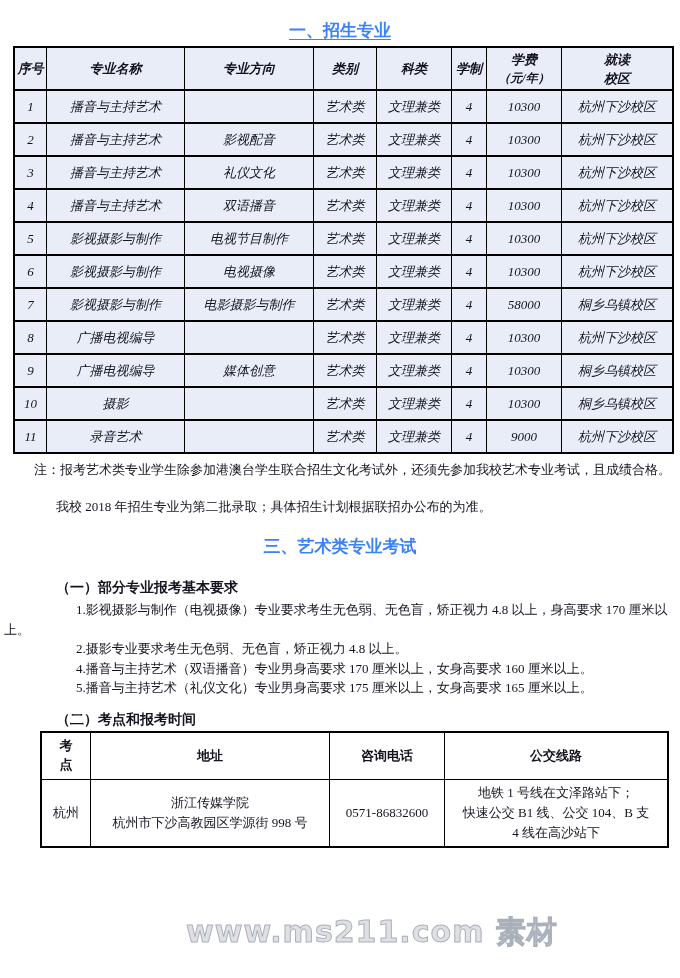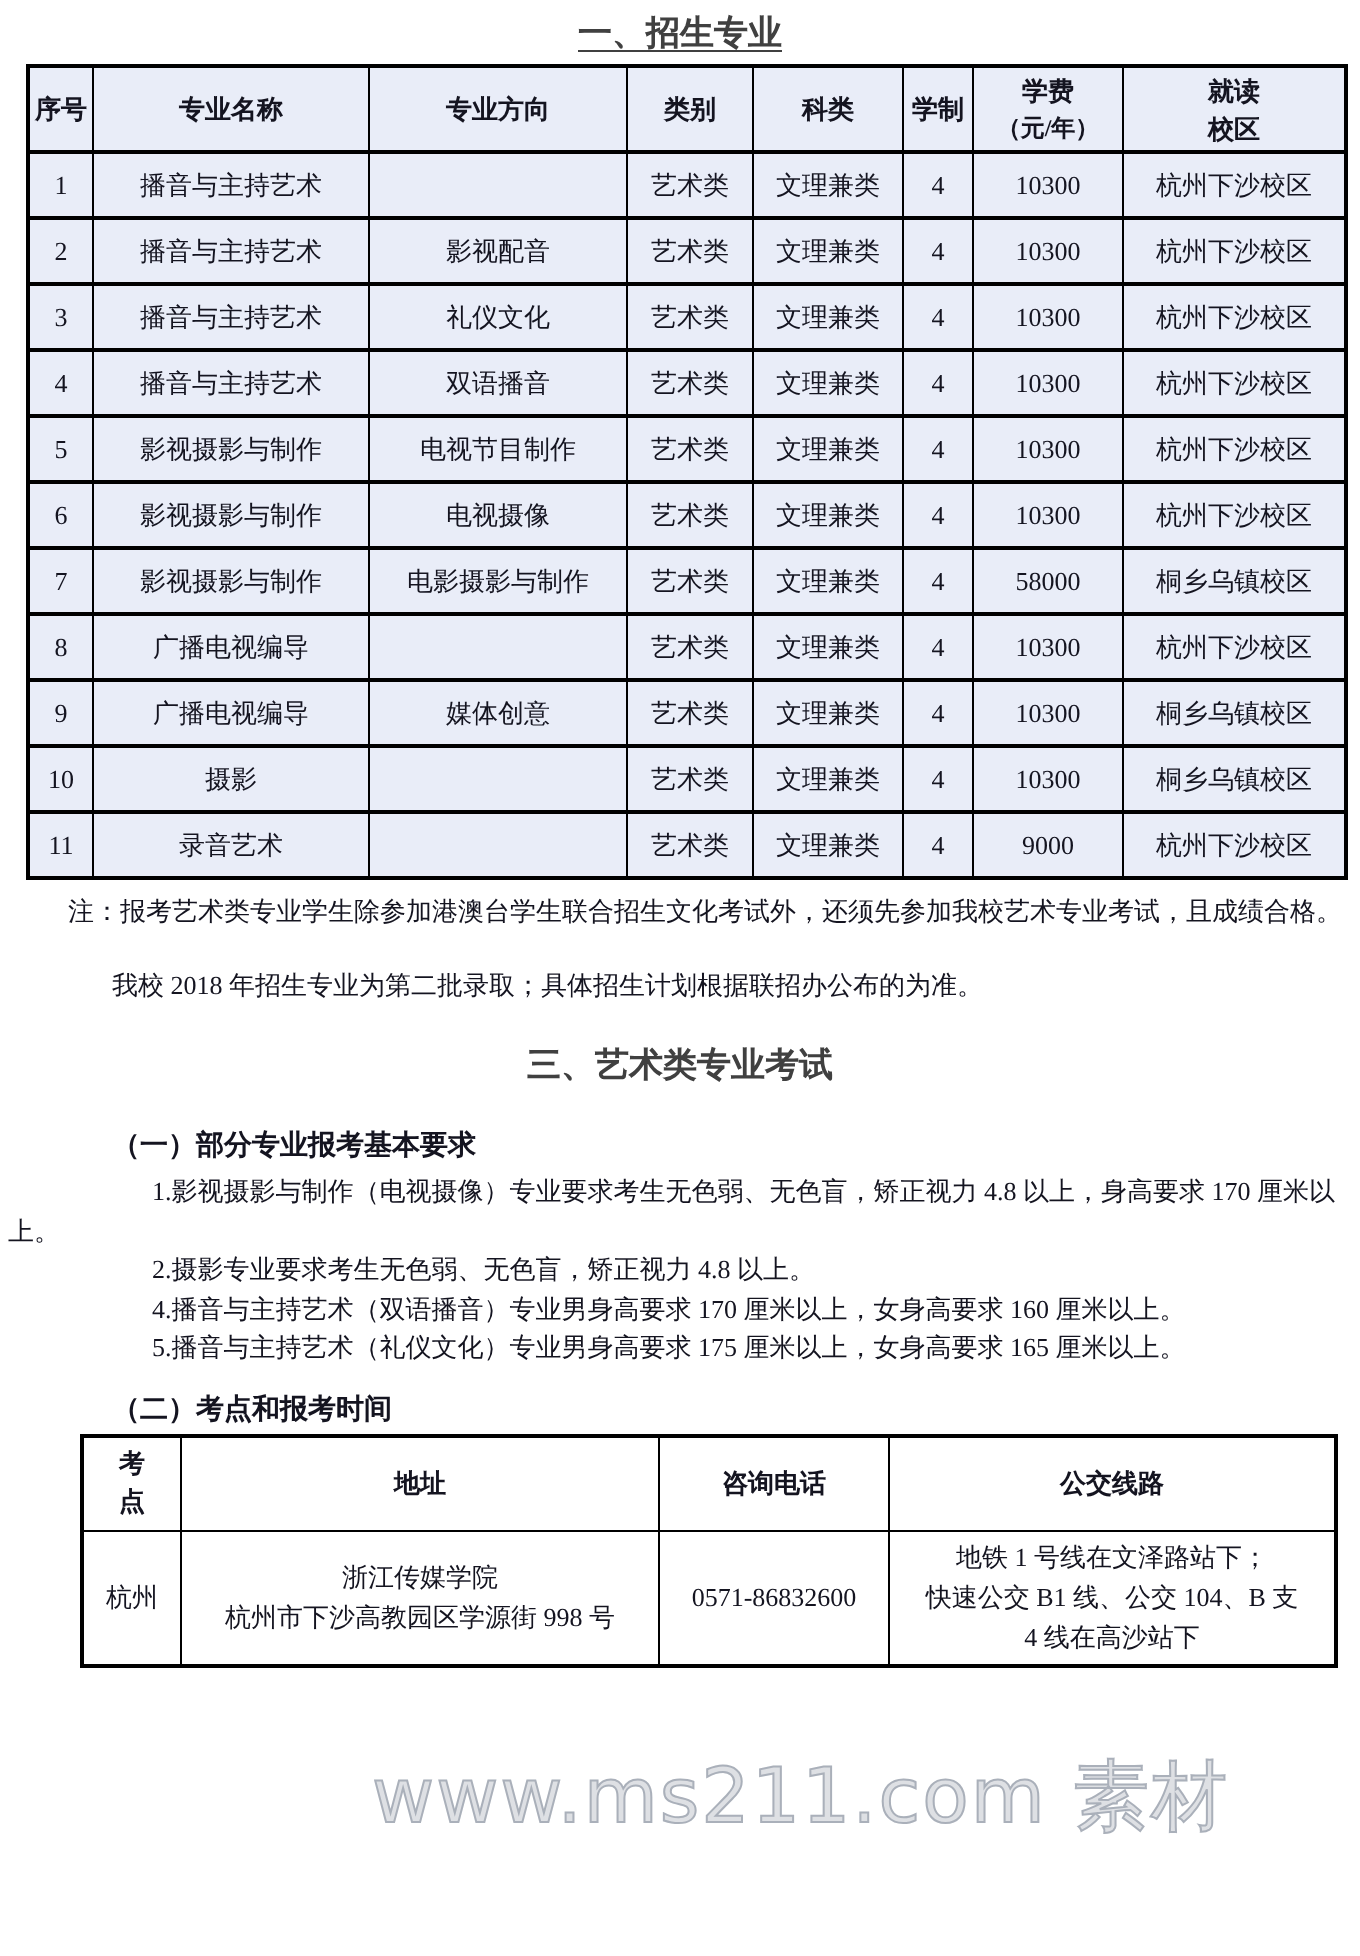--- a/index.html
+++ b/index.html
@@ -2,32 +2,33 @@
 <html><head>
 <meta charset="utf-8">
 <style>
   html,body { margin:0; padding:0; background:#ffffff; }
   .page {
     position:relative; width:680px; height:978px; background:#ffffff;
     font-family:"Liberation Serif","DejaVu Serif",serif;
     color:#141420; overflow:hidden;
   }
   .sec-title {
-    margin:6px 0 0 0; text-align:center;
-    font-size:17px; font-weight:bold; line-height:22px; color:#404040;
+    margin:20px 0 0 0; text-align:center;
+    font-size:17px; font-weight:bold; line-height:22px; color:#3b82f6;
   }
   .sec-title.underlined { text-decoration:underline; text-underline-offset:3px; }
   .mt-s2 { margin-top:22px; }
   .mt-s3 { margin-top:20px; }
 
   
   table.t1 {
     border-collapse:collapse; table-layout:fixed;
     width:656px; margin:4px 0 0 13px;
     border:2px solid #000;
+    font-style:italic;
   }
   table.t1 th, table.t1 td {
     border:1px solid #000; border-top:2px solid #000;
     background:#e9edf8; text-align:center; vertical-align:middle;
     padding:0; font-size:13px; line-height:18px; overflow:hidden;
   }
   table.t1 th { font-weight:bold; height:41px; }
   table.t1 td { height:31px; font-weight:normal; }
   .c-no{width:31px}.c-major{width:137px}.c-dir{width:128px}.c-cat{width:62px}
   .c-subj{width:74px}.c-years{width:34px}.c-fee{width:74px}.c-campus{width:110px}
@@ -56,23 +57,23 @@
   }
   table.t2 th { font-weight:bold; height:42px; }
   table.t2 td { height:62px; }
   .c2-site{width:48px}.c2-addr{width:238px}.c2-phone{width:114px}.c2-bus{width:222px}
   .stack { display:inline-block; width:16px; word-break:break-all; line-height:19px; }
   .ml { white-space:pre-line; }
   td.buscell { text-align:left; padding-left:6px; padding-right:4px; }
 
   
   .watermark {
-    position:absolute; left:186px; top:873px; z-index:5;
+    position:absolute; left:186px; top:912px; z-index:5;
     font-family:"DejaVu Sans","Liberation Sans",sans-serif;
-    font-size:38px; font-weight:normal; letter-spacing:1px;
+    font-size:30px; font-weight:bold; letter-spacing:1px;
     color:rgba(195,198,205,0.55);
     -webkit-text-stroke:1px #aab0ba;
     pointer-events:none; white-space:nowrap;
   }
 </style>
 </head>
 <body>
 
 <div class="page">
 

